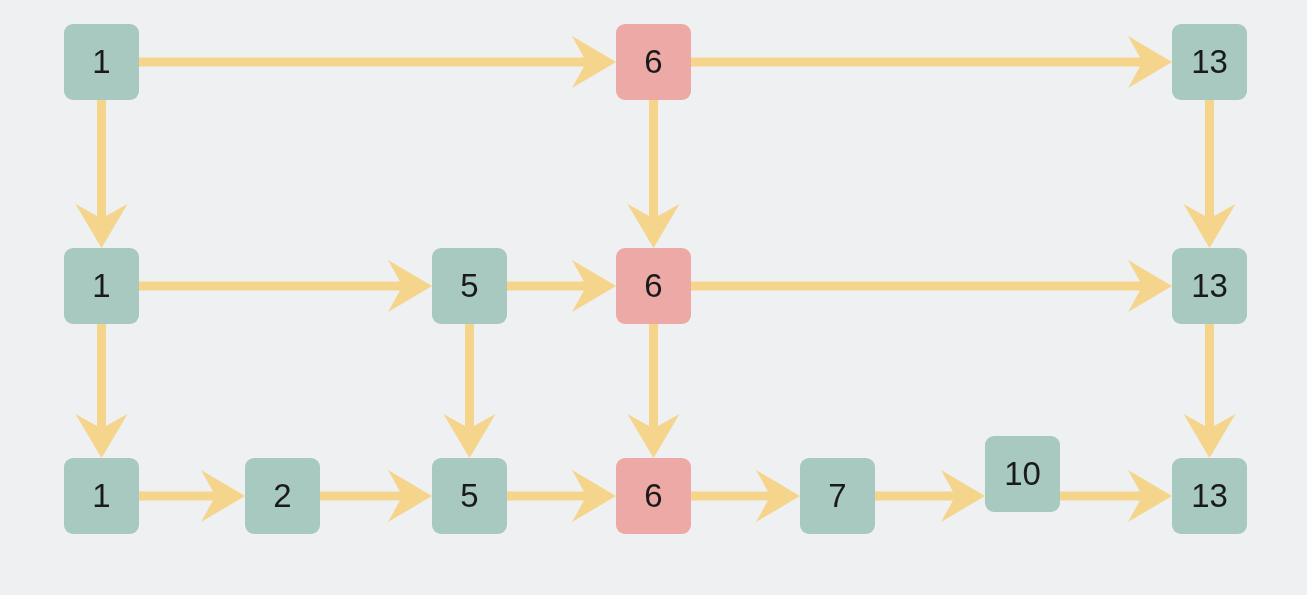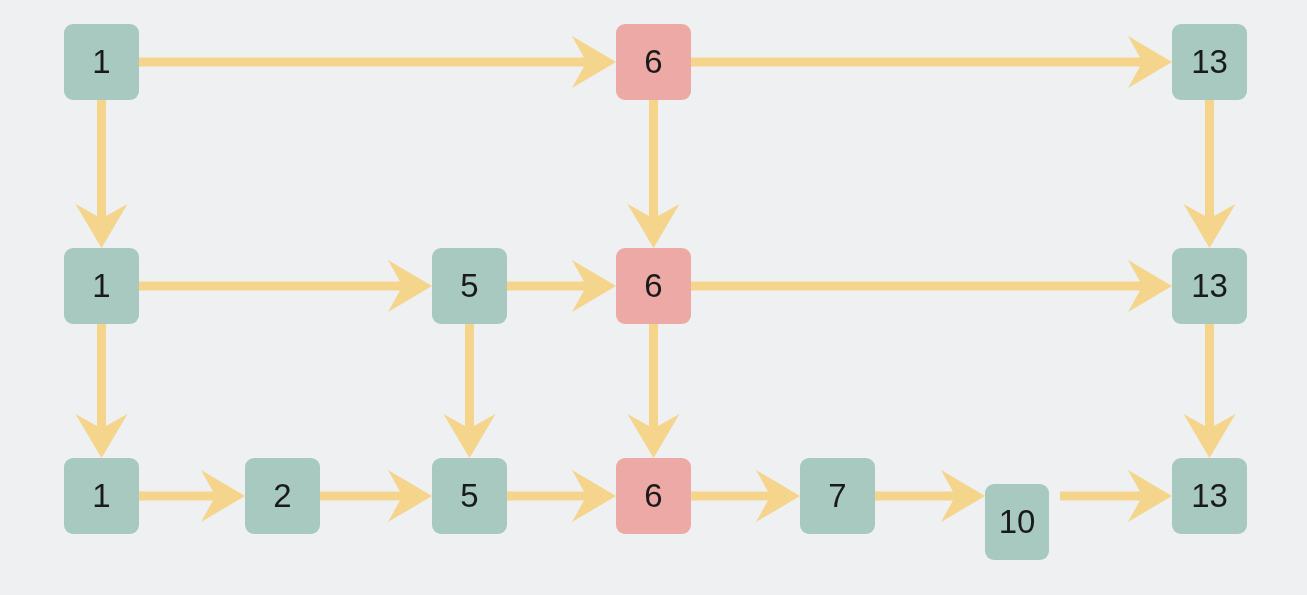--- a/index.html
+++ b/index.html
@@ -107,20 +107,20 @@
       </div>
       <div class="graph-node state-normal" style="left: 432px; top: 458px; width: 75px; height: 76px; background: rgb(168, 201, 191);">
         <span class="node-label" style="color: rgb(26, 26, 26);">5</span>
       </div>
       <div class="graph-node state-highlight" style="left: 616px; top: 458px; width: 75px; height: 76px; background: rgb(237, 169, 165);">
         <span class="node-label" style="color: rgb(26, 26, 26);">6</span>
       </div>
       <div class="graph-node state-normal" style="left: 800px; top: 458px; width: 75px; height: 76px; background: rgb(168, 201, 191);">
         <span class="node-label" style="color: rgb(26, 26, 26);">7</span>
       </div>
-      <div class="graph-node state-normal" style="left: 985px; top: 484px; width: 64px; height: 76px; background: rgb(168, 201, 191);">
+      <div class="graph-node state-normal" style="left: 985px; top: 436px; width: 75px; height: 76px; background: rgb(168, 201, 191);">
         <span class="node-label" style="color: rgb(26, 26, 26);">10</span>
       </div>
       <div class="graph-node state-normal" style="left: 1172px; top: 458px; width: 75px; height: 76px; background: rgb(168, 201, 191);">
         <span class="node-label" style="color: rgb(26, 26, 26);">13</span>
       </div>
     </div>
 </div>
 
 </body></html>

